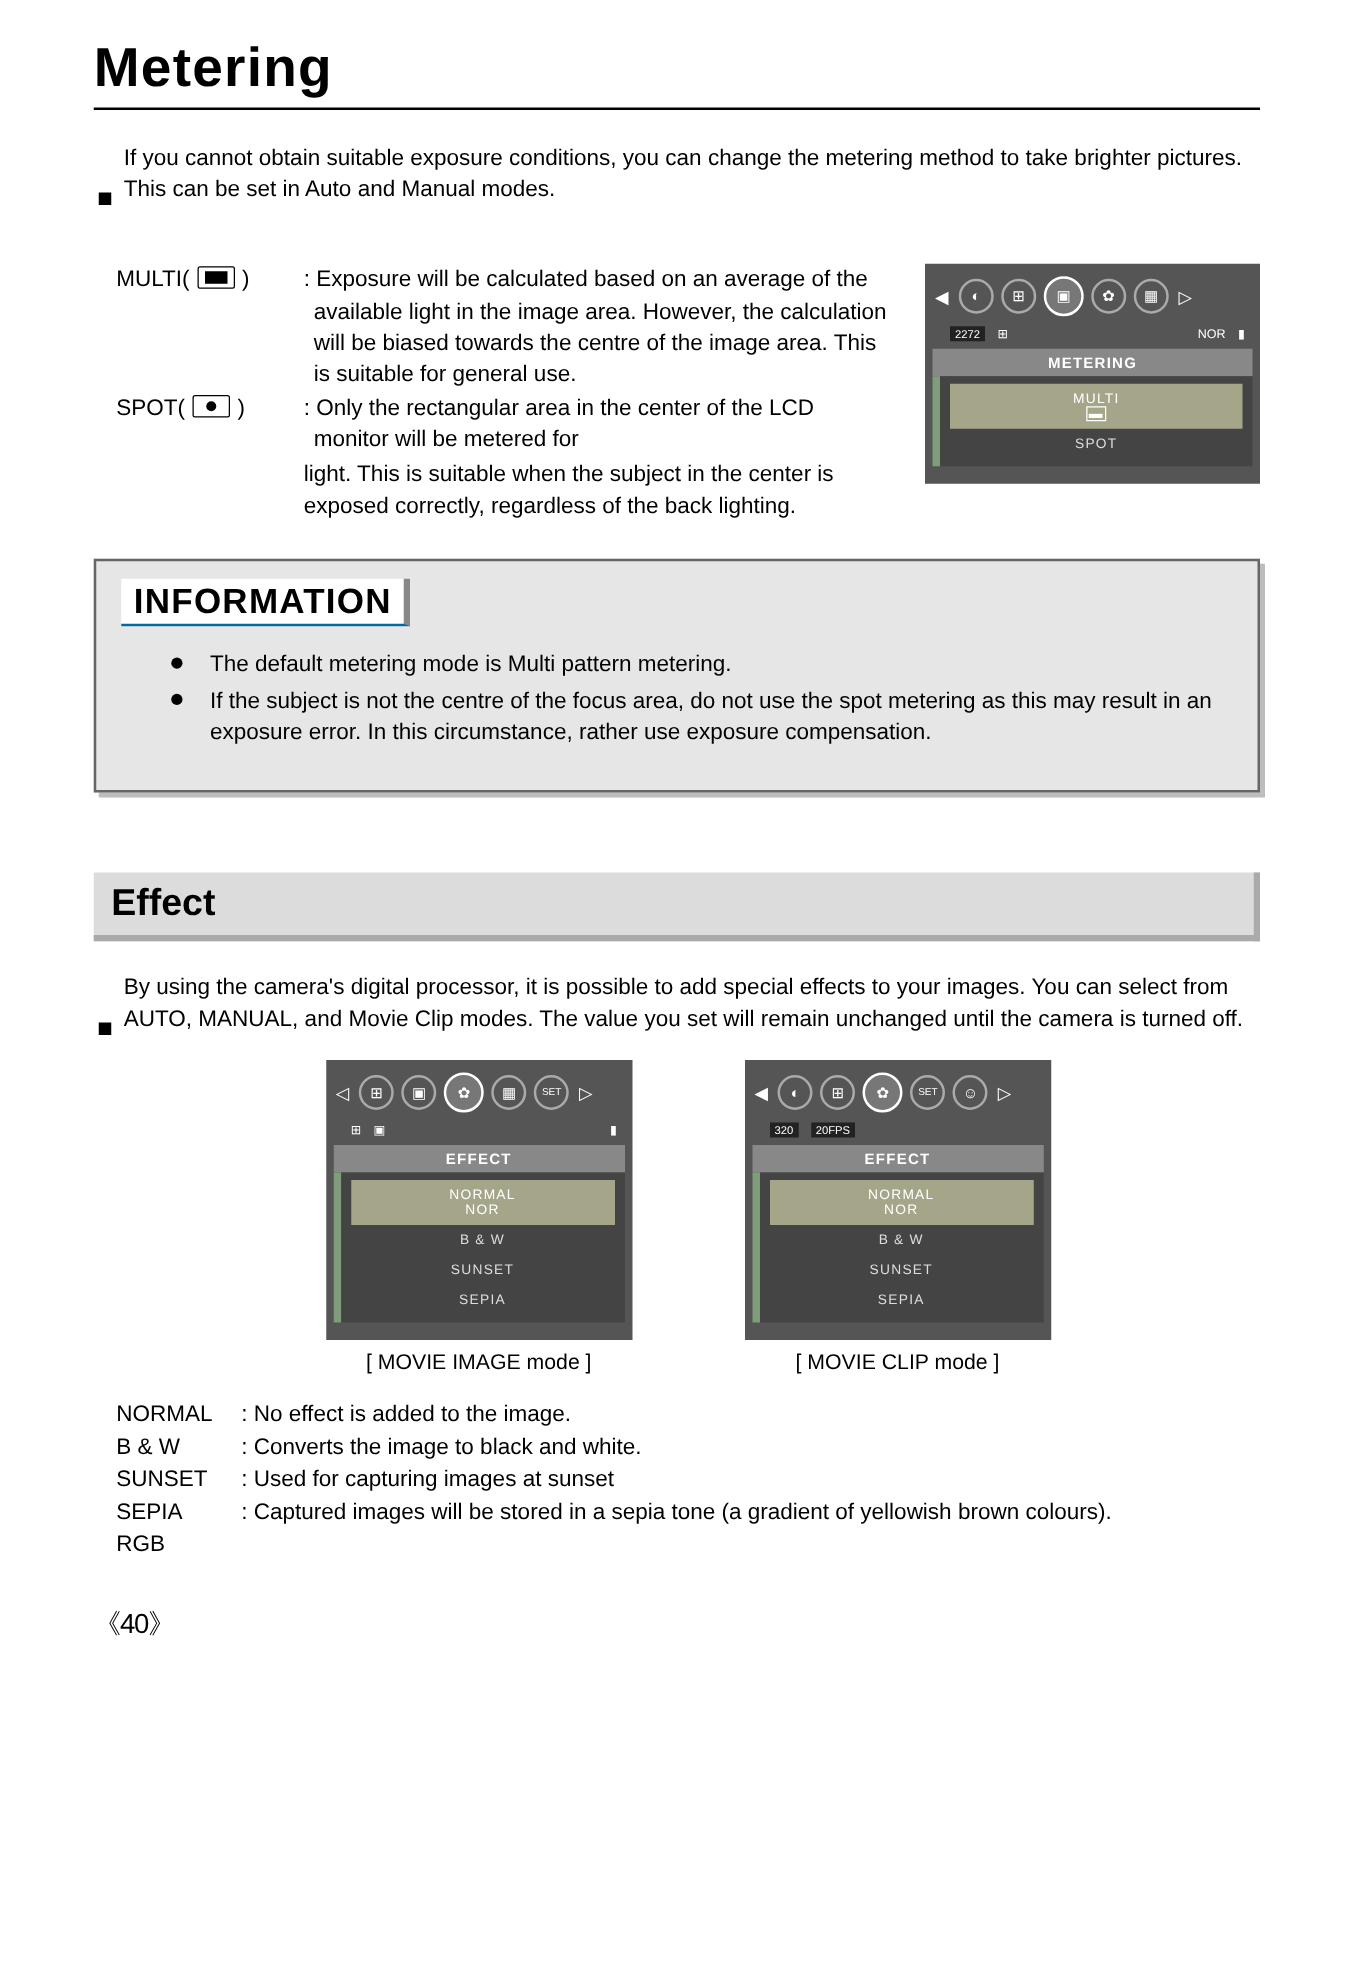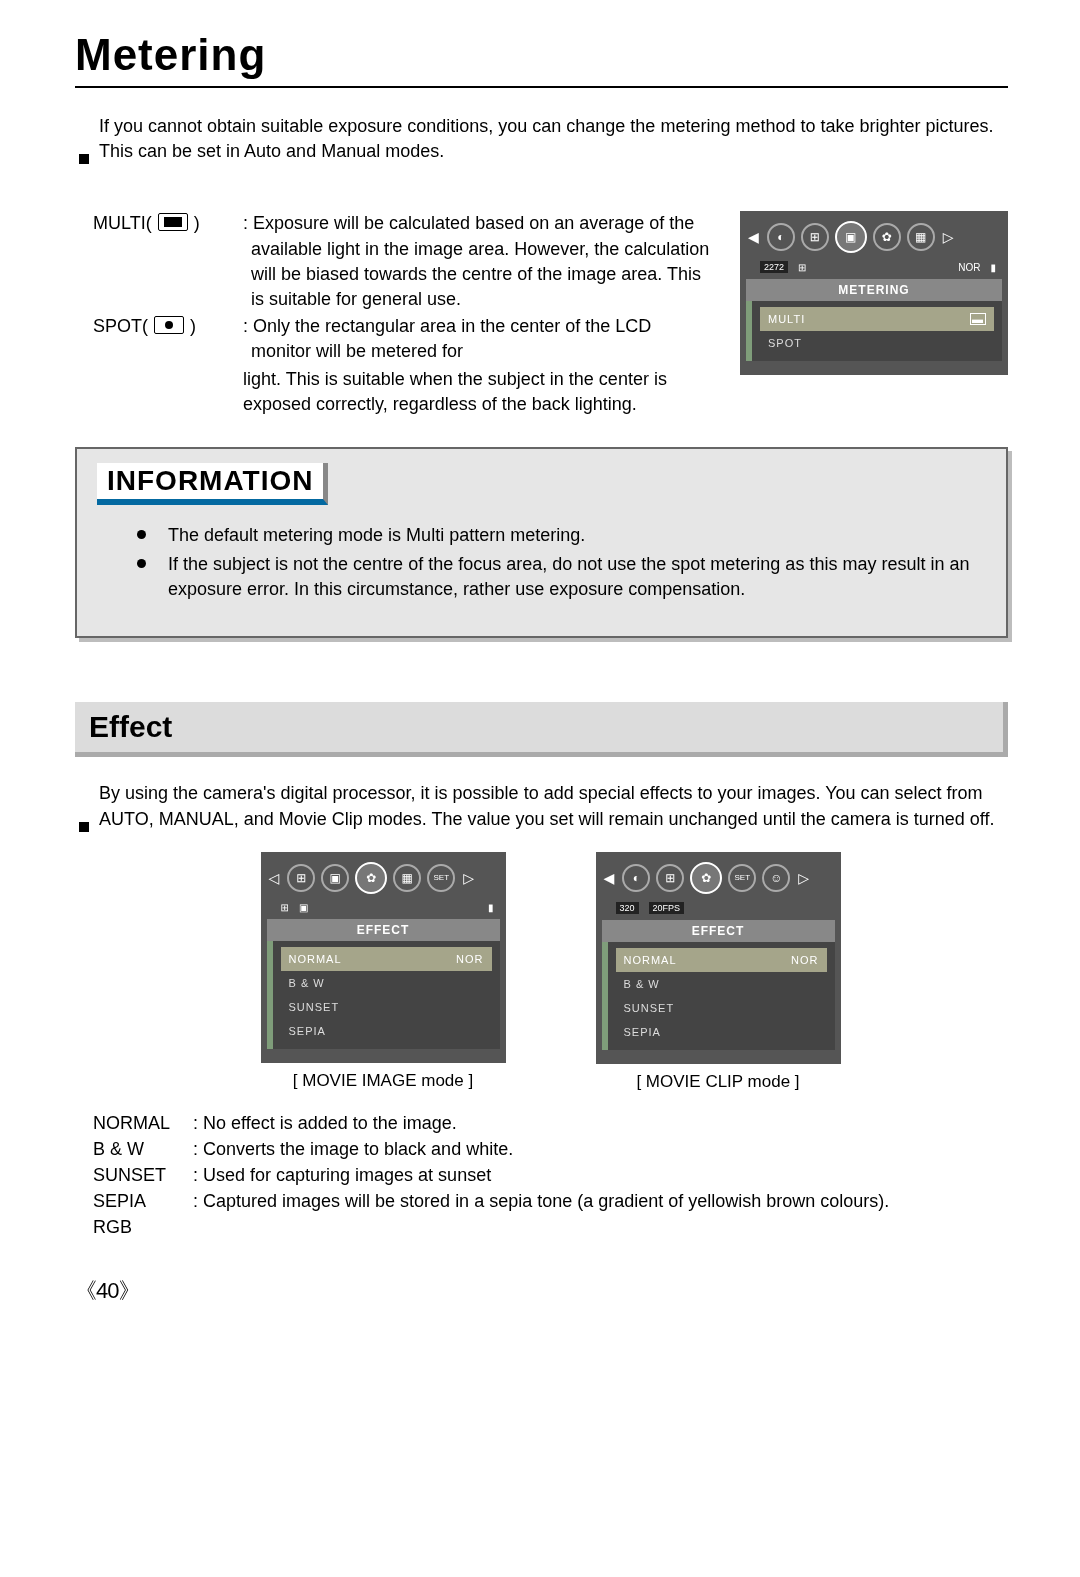--- a/index.html
+++ b/index.html
@@ -24,29 +24,29 @@
   .cam-menu { width: 268px; background: #555; padding: 10px 6px 14px 6px; flex: 0 0 268px; }
   .cam-menu.small { width: 245px; flex: 0 0 245px; }
   .tab-row { display: flex; align-items: center; gap: 6px; margin-bottom: 6px; }
   .tab-row .arrow { color: #fff; font-size: 14px; padding: 0 2px; }
   .tab-circ { width: 28px; height: 28px; border: 2px solid #aaa; border-radius: 50%; display: flex; align-items: center; justify-content: center; color: #fff; font-size: 12px; }
   .tab-circ.active { border-color: #fff; background: #777; width: 32px; height: 32px; }
   .status-row { display: flex; gap: 10px; color: #fff; font-size: 10px; align-items: flex-end; padding: 2px 6px 6px 14px; }
   .status-row .badge { background: #222; padding: 1px 4px; font-size: 9px; }
   .menu-title { background: #888; color: #fff; text-align: center; font-size: 12px; font-weight: bold; letter-spacing: 1px; padding: 4px; }
   .menu-body { background: #444; padding: 6px 8px; }
-  .menu-item { display: flex; justify-content: space-between; align-items: center; color: #ddd; font-size: 11px; padding: 6px 8px; letter-spacing: 1px; }
+  .menu-item { display: flex; justify-content: space-between; align-items: center; color: #ddd; font-size: 11px; padding: 6px 8px; letter-spacing: 1px; flex-direction: column; }
   .menu-item.selected { background: #a5a58a; color: #fff; }
   .menu-item .indicator { width: 16px; height: 12px; border: 1px solid #fff; display: inline-flex; align-items: center; justify-content: center; }
   .menu-body-wrap { display: flex; }
   .menu-side { width: 6px; background: #7f9d7a; }
 
   
   .info-box { background: #e6e6e6; border: 2px solid #666; margin-top: 28px; padding: 14px 20px 30px 20px; position: relative; box-shadow: 4px 4px 0 #bdbdbd; }
-  .info-title-wrap { display: inline-block; background: #fff; padding: 2px 10px 2px 10px; border-right: 5px solid #888; border-bottom: 6px solid #0369a1; margin-bottom: 18px; }
+  .info-title-wrap { display: inline-block; background: #fff; padding: 2px 10px 2px 10px; border-right: 5px solid #888; border-bottom: 2px solid #0369a1; margin-bottom: 18px; }
   .info-title { font-size: 28px; font-weight: bold; letter-spacing: 1px; }
   .info-list { padding-left: 40px; }
   .info-li { display: flex; gap: 22px; font-size: 18px; line-height: 1.4; margin-bottom: 4px; }
   .bullet-dot { width: 9px; height: 9px; background: #000; border-radius: 50%; margin-top: 7px; flex: 0 0 9px; }
 
   
   .effect-title-wrap { background: #dcdcdc; padding: 8px 14px; margin-top: 64px; border-right: 5px solid #aaa; border-bottom: 5px solid #aaa; }
   .effect-title { font-size: 30px; font-weight: bold; }
   .effect-body { margin-top: 24px; }
 

